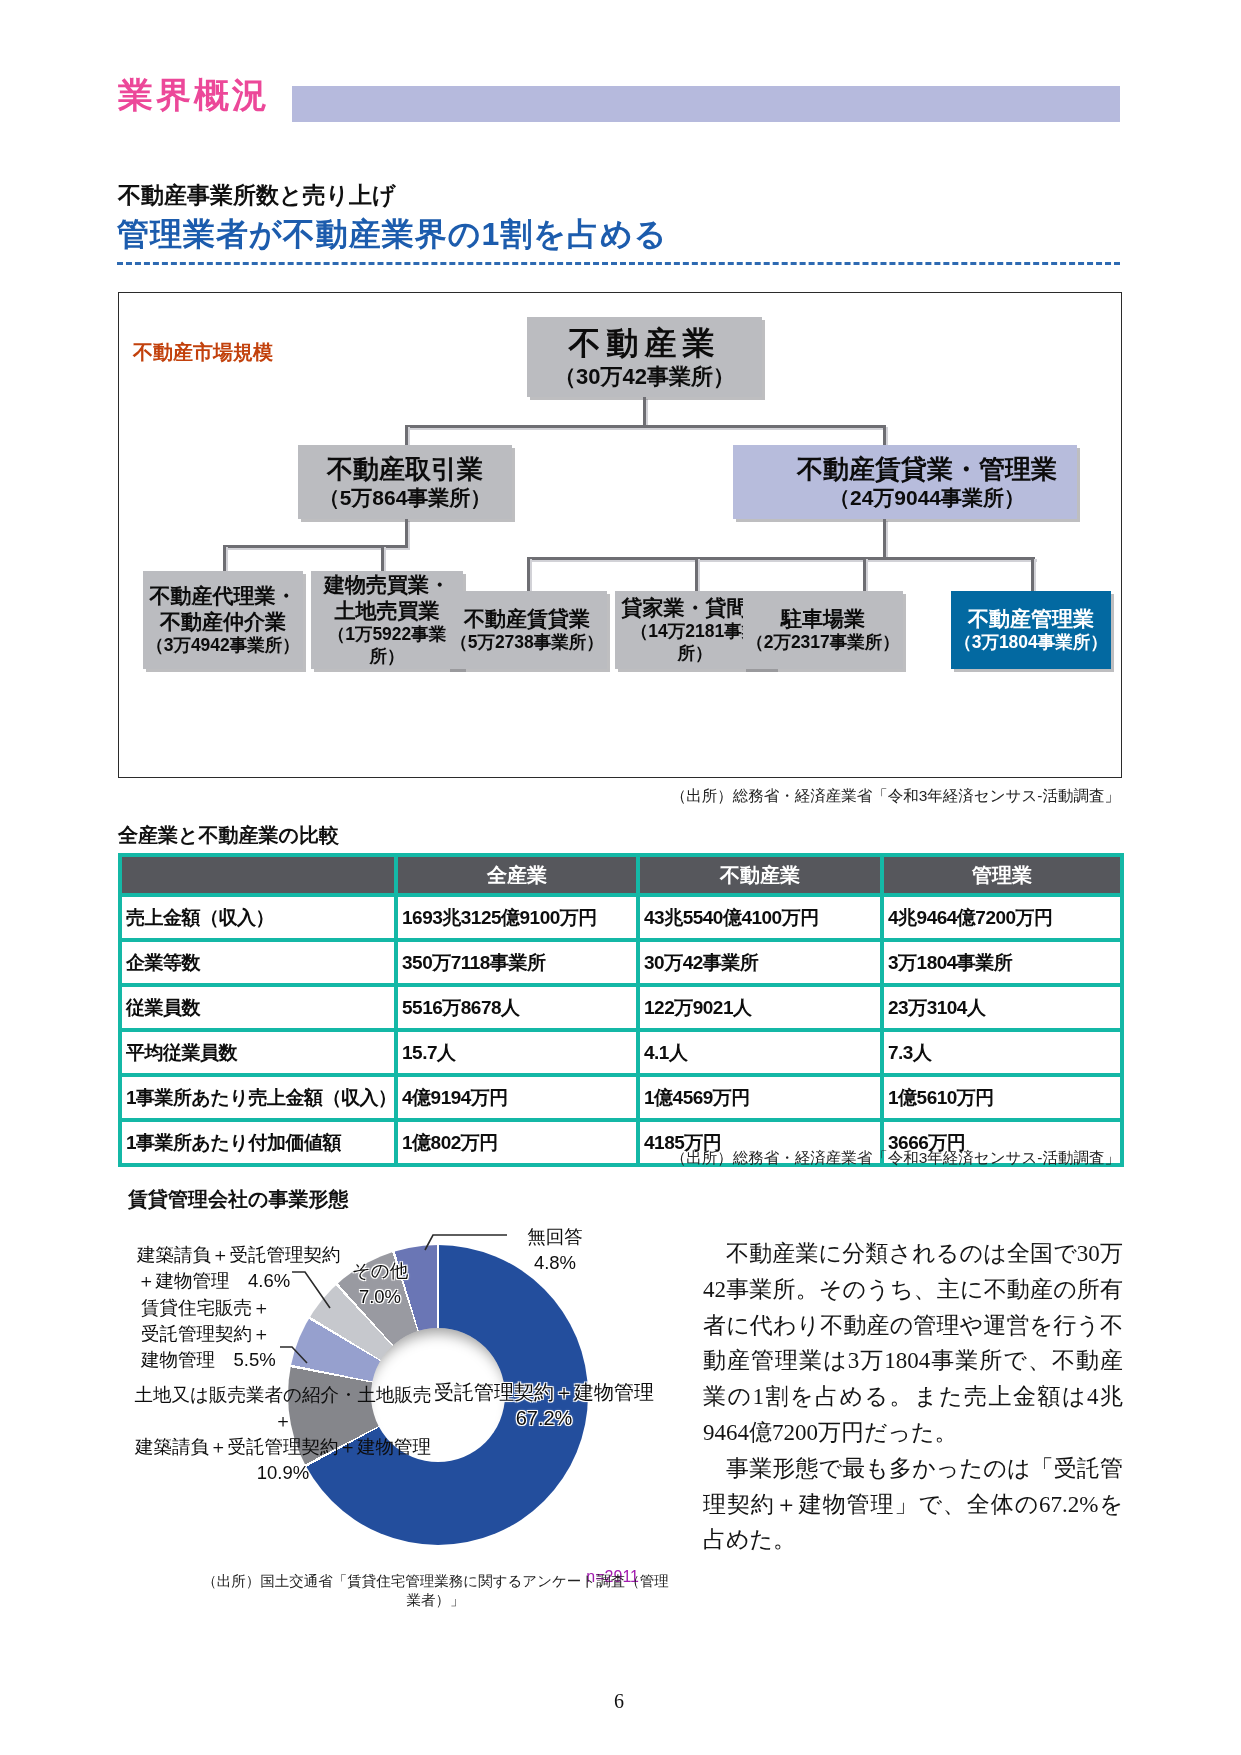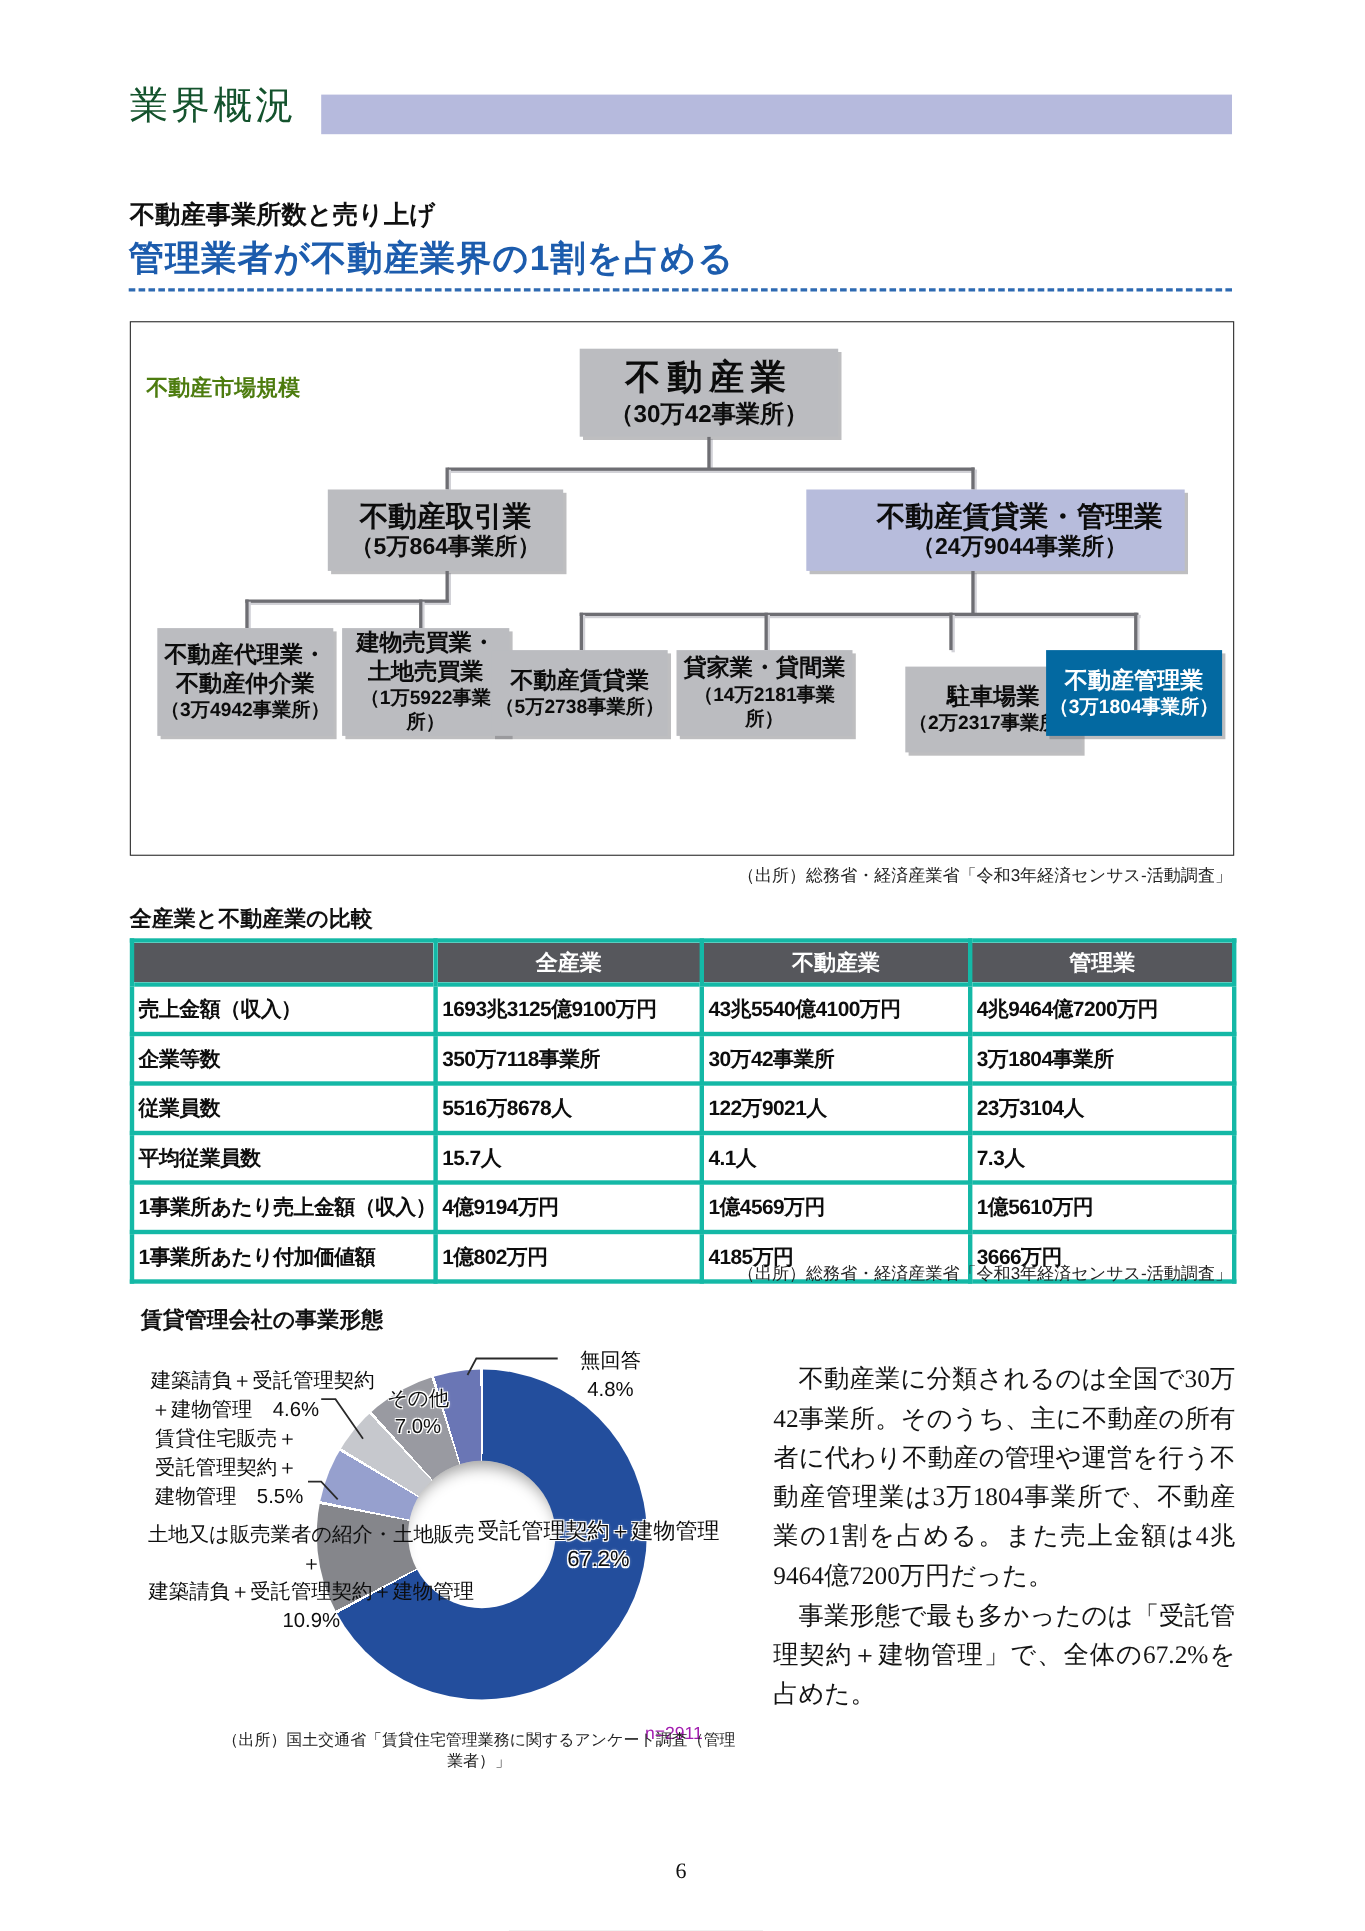--- a/index.html
+++ b/index.html
@@ -4,29 +4,29 @@
 <style>
   html,body { margin:0; padding:0; background:#e8e8e8; }
   .page {
     position:relative; width:1241px; height:1755px; margin:0 auto;
     background:#ffffff; overflow:hidden;
     font-family:"Liberation Sans","DejaVu Sans",sans-serif; color:#111;
   }
   .abs { position:absolute; }
 
   
-  .section-label { left:118px; top:72px; font-size:35px; font-weight:normal; color:#14532d; letter-spacing:3px; }
+  .section-label { left:118px; top:72px; font-size:35px; font-weight:bold; color:#ec4899; letter-spacing:3px; }
   .header-bar { left:292px; top:86px; width:828px; height:36px; background:#b6badd; }
   .subtitle { left:118px; top:180px; font-size:23px; font-weight:bold; color:#101010; }
   .headline { left:117px; top:213px; font-size:32px; font-weight:bold; color:#1c5cad; letter-spacing:1px; }
   .headline-rule { left:117px; top:262px; width:1003px; height:0; border-top:3px dashed #2e6ab2; }
 
   
   .orgbox-wrap { left:118px; top:292px; width:1002px; height:484px; border:1.5px solid #2b2b2b; background:#fff; }
-  .org-caption { left:14px; top:46px; font-size:20px; font-weight:bold; color:#4d7c0f; }
+  .org-caption { left:14px; top:46px; font-size:20px; font-weight:bold; color:#c2410c; }
   .obox {
     position:absolute; display:flex; flex-direction:column; justify-content:center; align-items:center;
     background:#bbbcc0; box-shadow:3px 3px 0 rgba(110,110,116,.45); text-align:center; line-height:1.25;
   }
   .obox .bname { font-weight:bold; color:#0c0c0c; }
   .obox .bcount { font-weight:bold; color:#0c0c0c; }
   .obox.periwinkle { background:#b7bcdc;padding-left:44px; }
   .obox.bluebox { background:#0369a1; }
   .obox.bluebox .bname, .obox.bluebox .bcount { color:#ffffff; }
   .cline { position:absolute; background:#6e6e73; box-shadow:2px 2px 0 #d2d2d7; }
@@ -117,21 +117,21 @@
     </div>
 
     <div class="obox" style="left:328px;top:298px;width:160px;height:78px;">
       <div class="bname" style="font-size:21px;">不動産賃貸業</div>
       <div class="bcount" style="font-size:17.5px;">（5万2738事業所）</div>
     </div>
     <div class="obox" style="left:496px;top:298px;width:160px;height:78px;">
       <div class="bname" style="font-size:21px;">貸家業・貸間業</div>
       <div class="bcount" style="font-size:17.5px;">（14万2181事業所）</div>
     </div>
-    <div class="obox" style="left:704px;top:298px;width:160px;height:78px;margin-top:15px;">
+    <div class="obox" style="left:624px;top:298px;width:160px;height:78px;">
       <div class="bname" style="font-size:21px;">駐車場業</div>
       <div class="bcount" style="font-size:17.5px;">（2万2317事業所）</div>
     </div>
     <div class="obox bluebox" style="left:832px;top:298px;width:160px;height:78px;">
       <div class="bname" style="font-size:21px;">不動産管理業</div>
       <div class="bcount" style="font-size:17.5px;">（3万1804事業所）</div>
     </div>
   </div>
 
   <div class="abs source-line" style="left:420px;top:786px;width:700px;text-align:right;">（出所）総務省・経済産業省「令和3年経済センサス-活動調査」</div>

